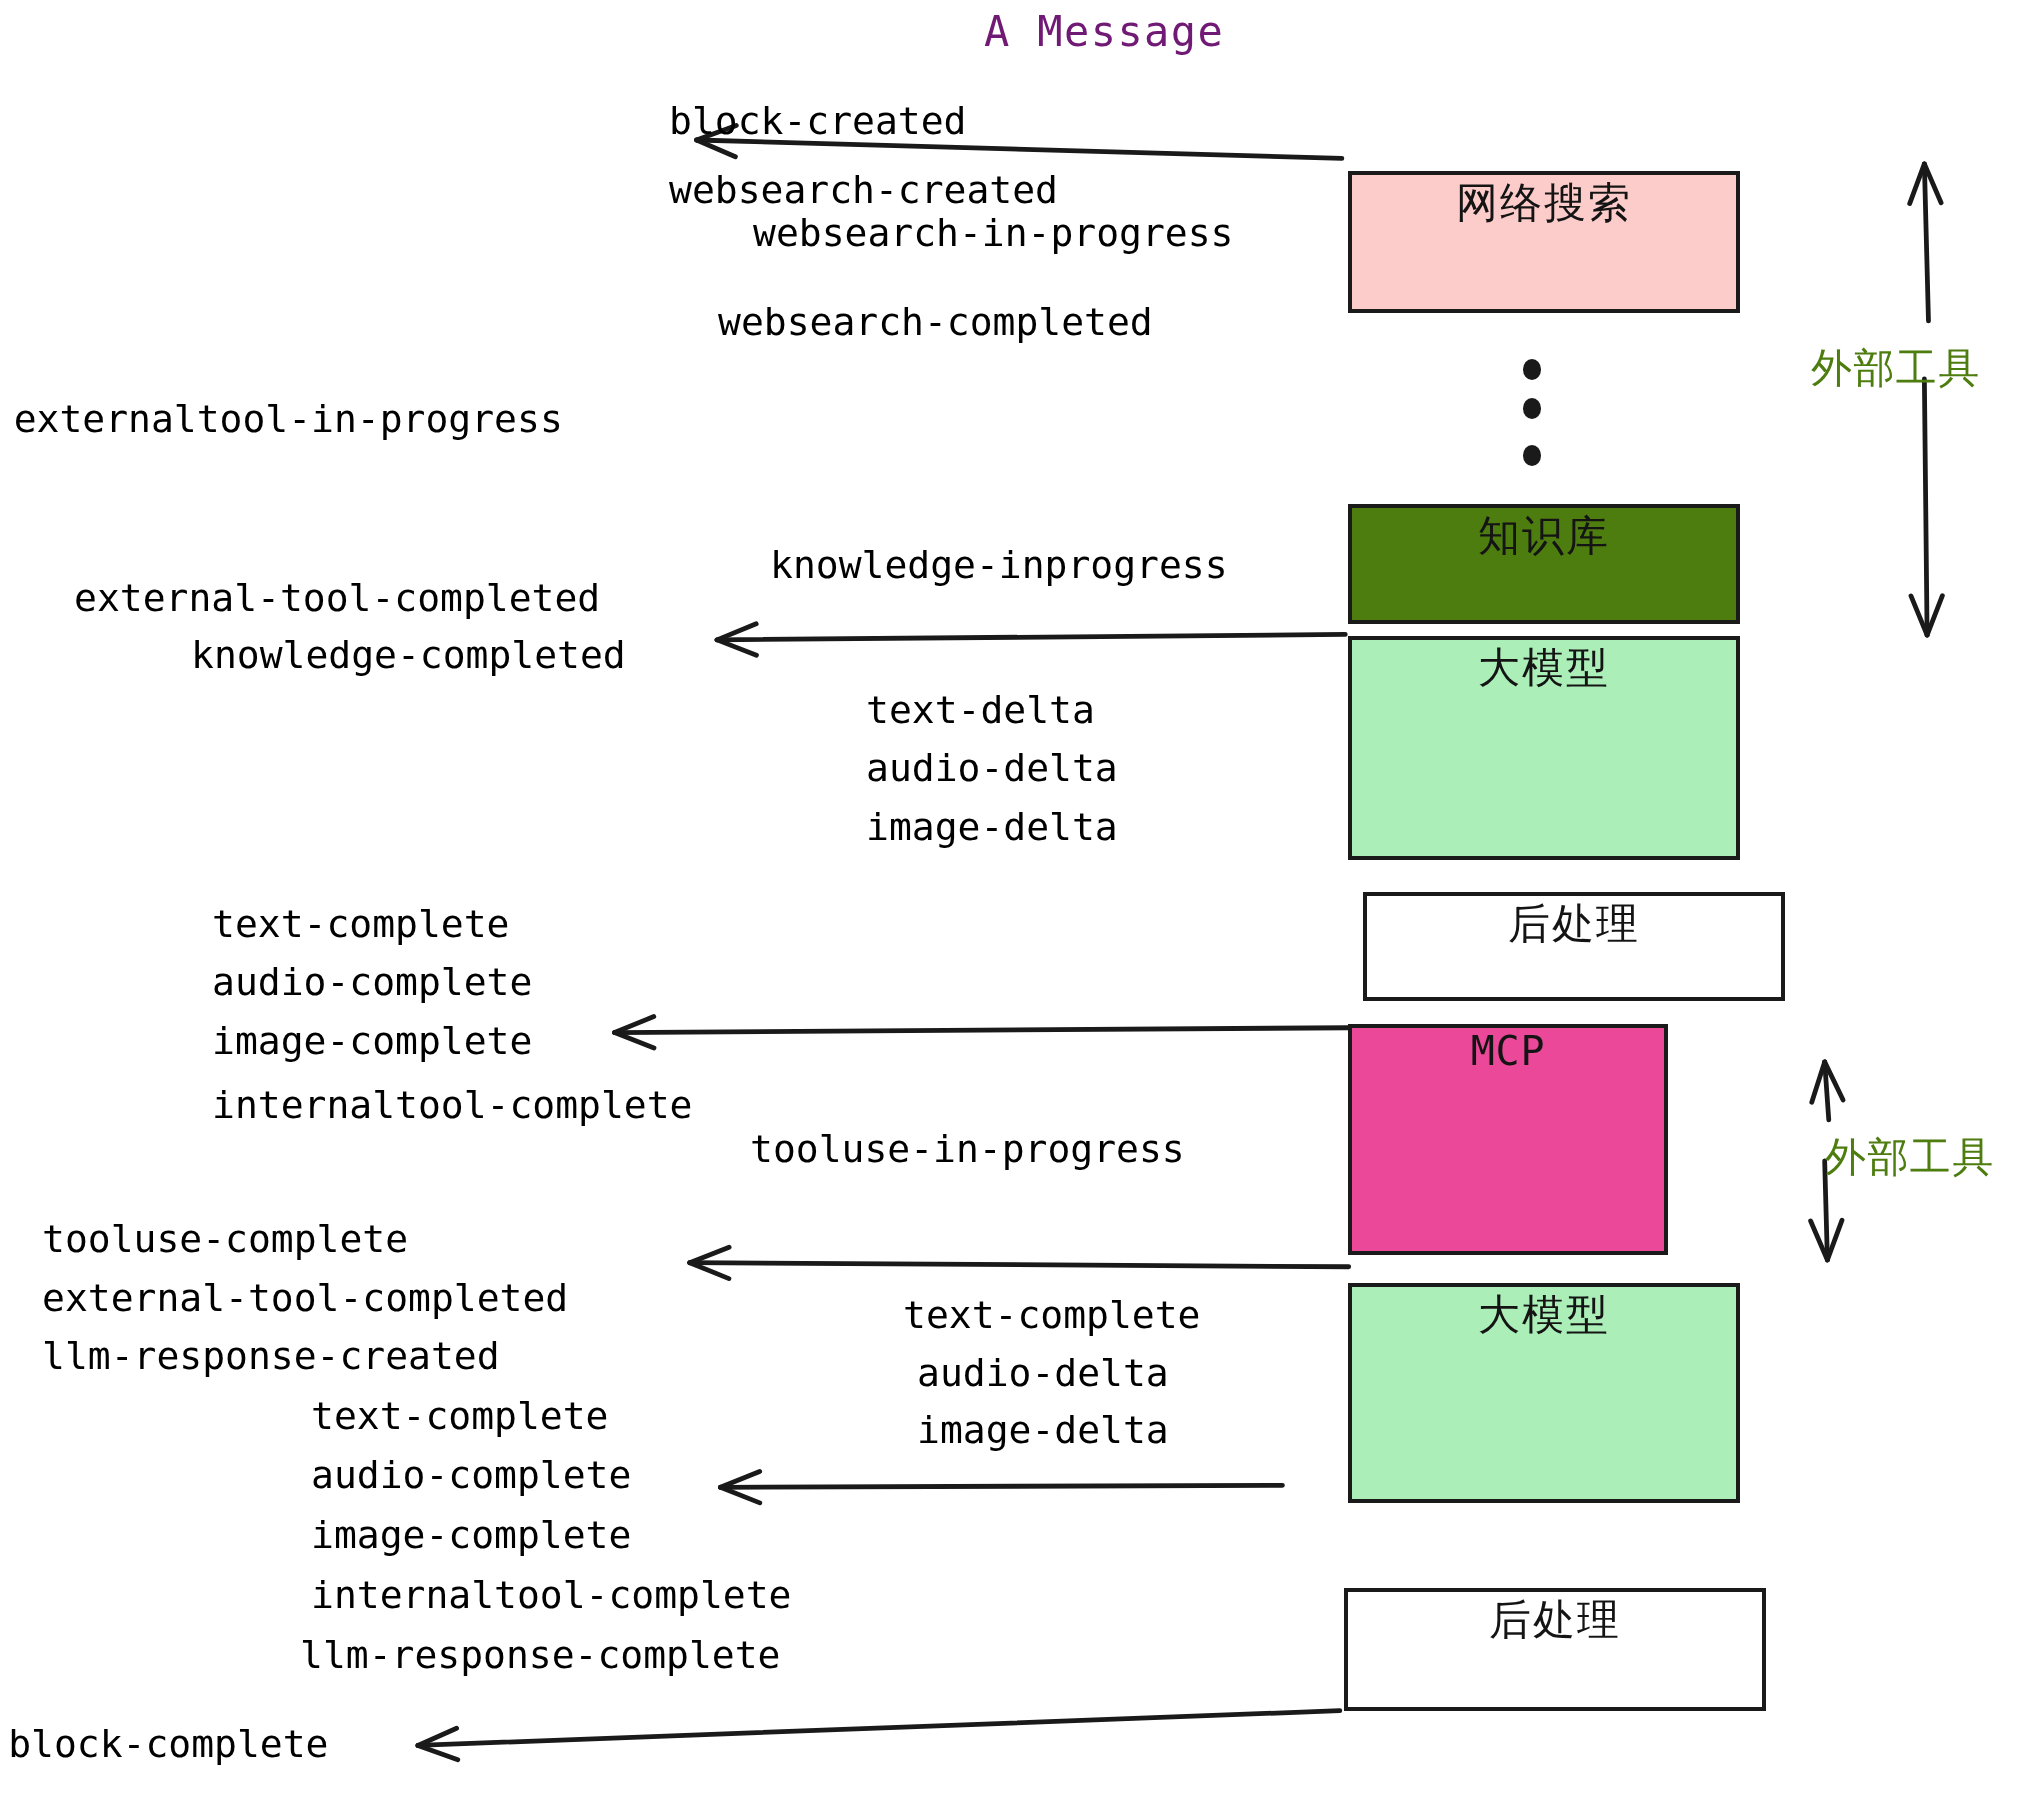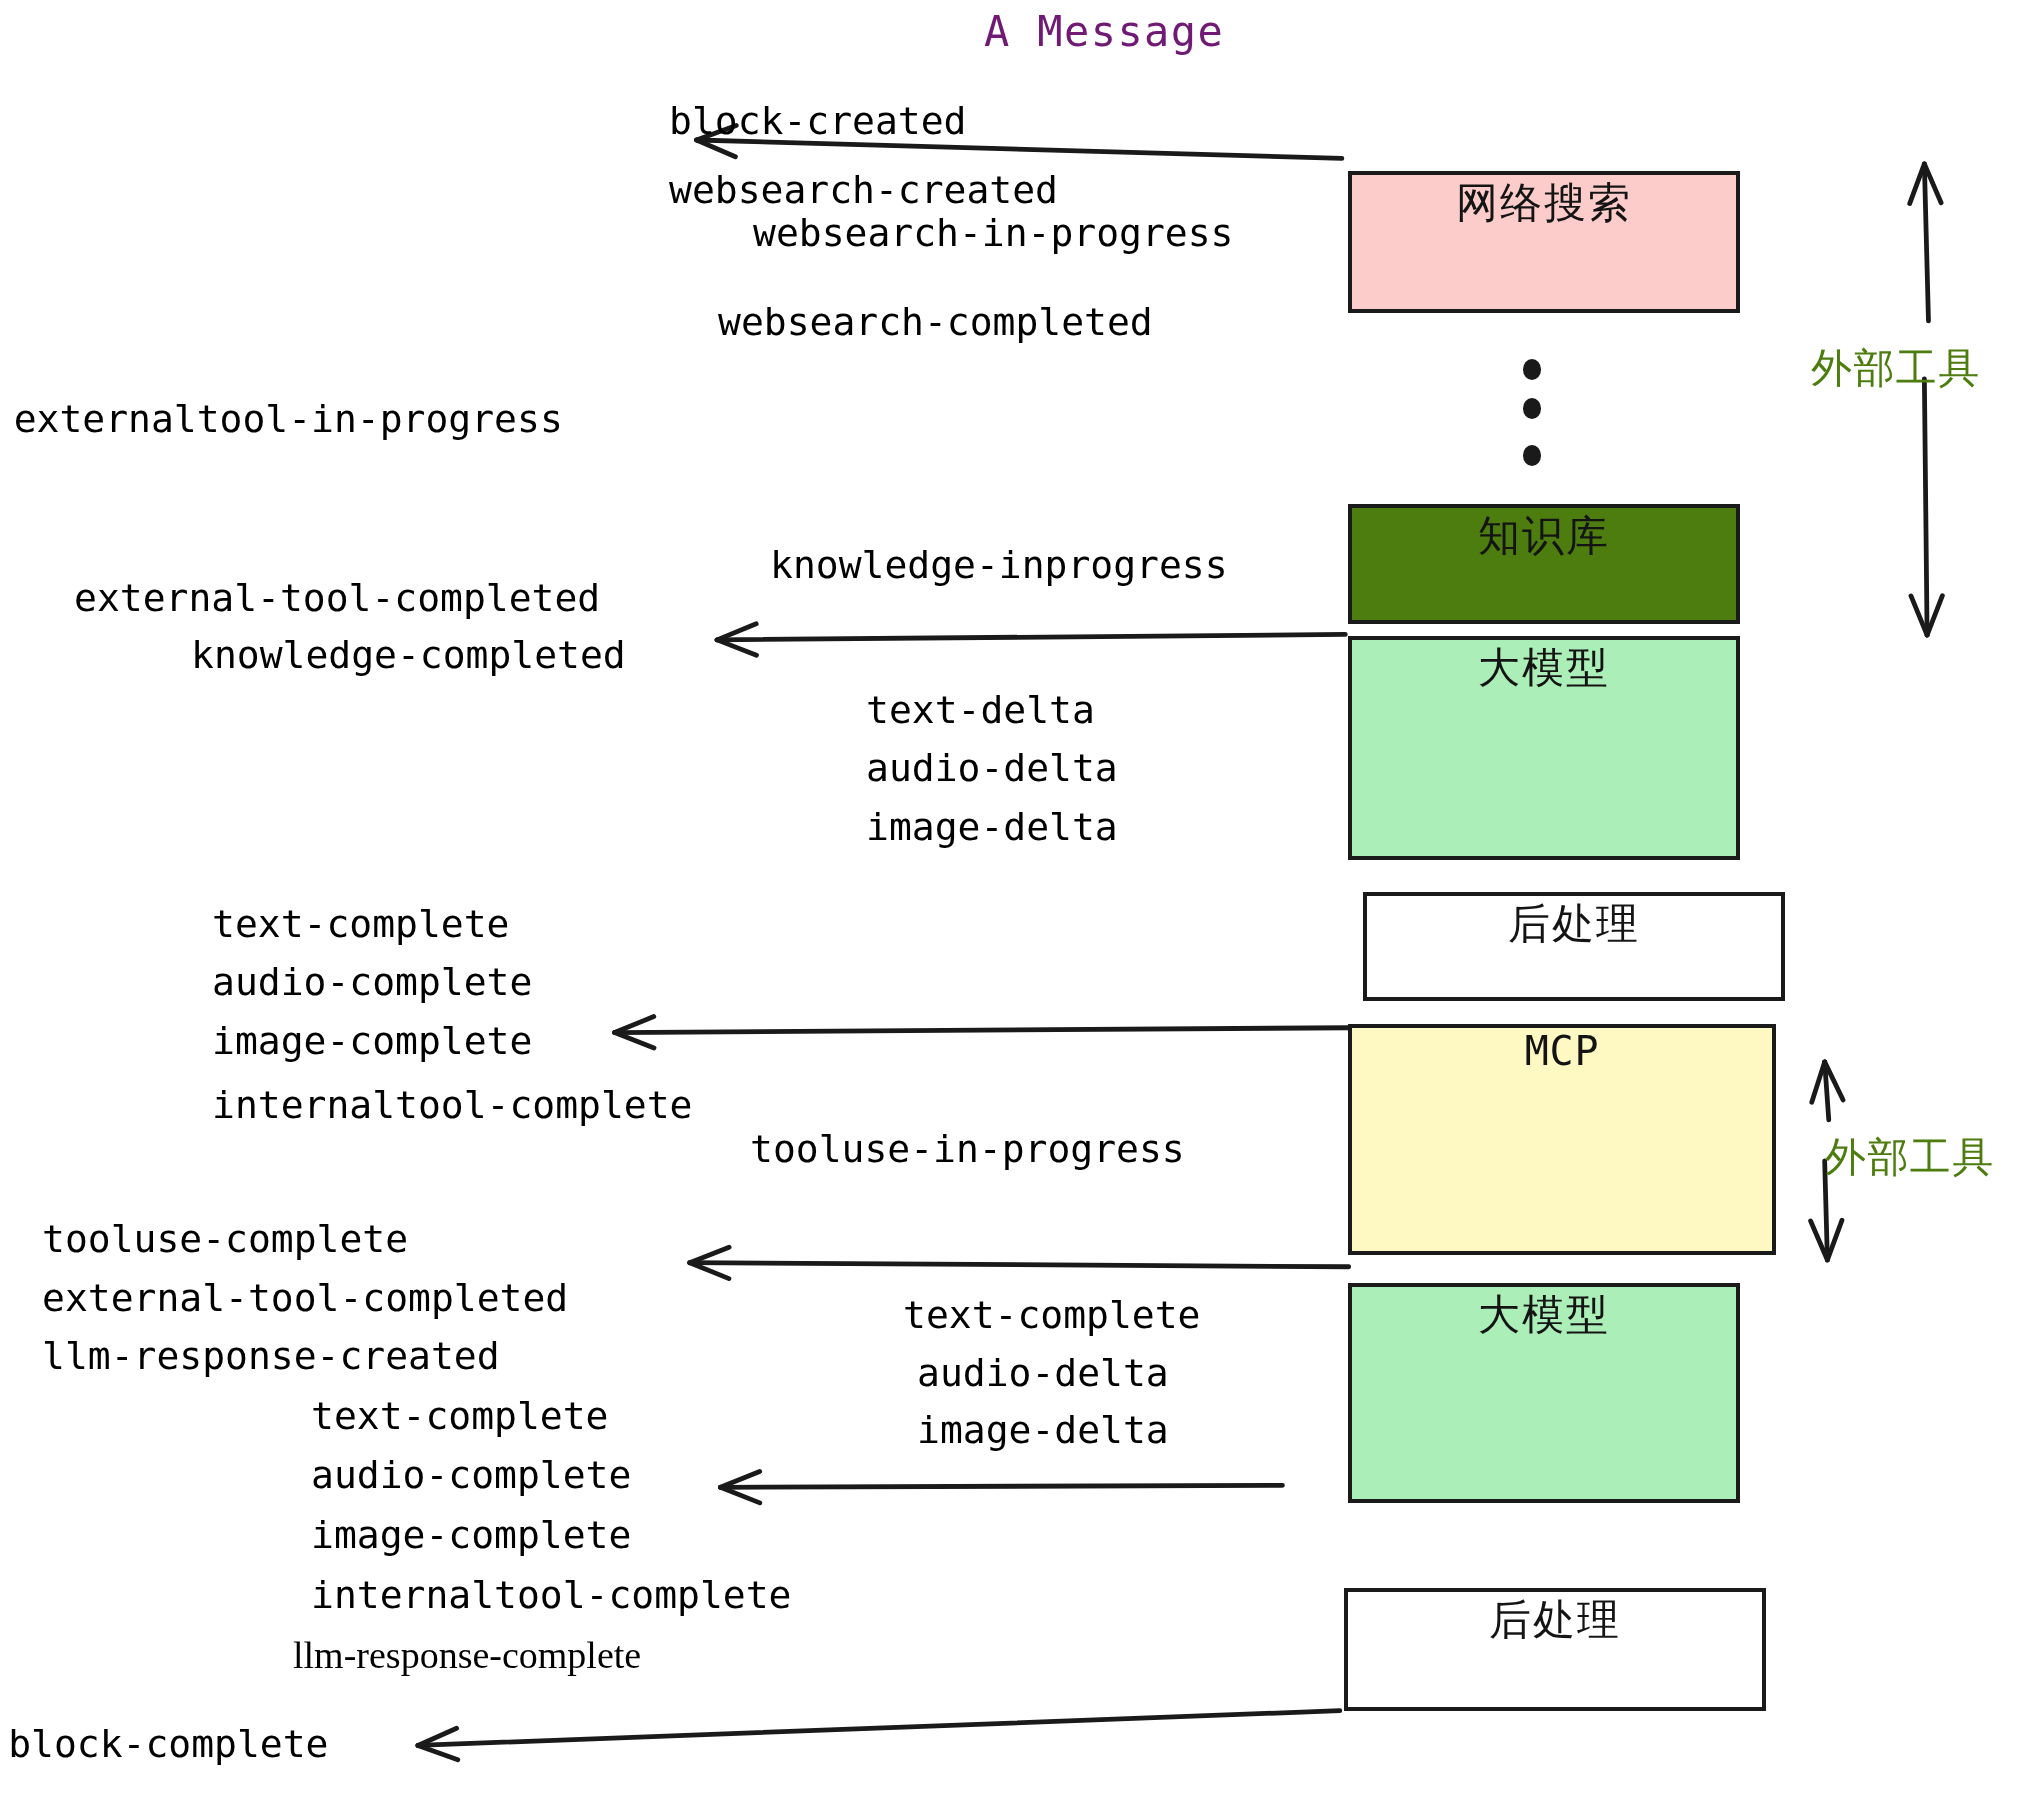--- a/index.html
+++ b/index.html
@@ -142,21 +142,21 @@
       </div>
       <div class="nodebox" style="left: 1348px; top: 504px; width: 392px; height: 120px; background: #4d7c0f;">
         <span>知识库</span>
       </div>
       <div class="nodebox" style="left: 1348px; top: 636px; width: 392px; height: 224px; background: rgb(171, 238, 184);">
         <span>大模型</span>
       </div>
       <div class="nodebox" style="left: 1363px; top: 892px; width: 422px; height: 109px; background: rgb(255, 255, 255);">
         <span>后处理</span>
       </div>
-      <div class="nodebox" style="left: 1348px; top: 1024px; width: 428px; height: 231px; background: #fef9c3;">
+      <div class="nodebox" style="left: 1348px; top: 1024px; width: 320px; height: 231px; background: #ec4899;">
         <span class="latin">MCP</span>
       </div>
       <div class="nodebox" style="left: 1348px; top: 1283px; width: 392px; height: 220px; background: rgb(171, 238, 184);">
         <span>大模型</span>
       </div>
       <div class="nodebox" style="left: 1344px; top: 1588px; width: 422px; height: 123px; background: rgb(255, 255, 255);">
         <span>后处理</span>
       </div>
     </div>
 
@@ -186,21 +186,21 @@
       <div class="evt" style="left: 42px; top: 1220px;">tooluse-complete</div>
       <div class="evt" style="left: 42px; top: 1279px;">external-tool-completed</div>
       <div class="evt" style="left: 42px; top: 1337px;">llm-response-created</div>
       <div class="evt" style="left: 903px; top: 1296px;">text-complete</div>
       <div class="evt" style="left: 917px; top: 1354px;">audio-delta</div>
       <div class="evt" style="left: 917px; top: 1411px;">image-delta</div>
       <div class="evt" style="left: 311px; top: 1397px;">text-complete</div>
       <div class="evt" style="left: 311px; top: 1456px;">audio-complete</div>
       <div class="evt" style="left: 311px; top: 1516px;">image-complete</div>
       <div class="evt" style="left: 311px; top: 1576px;">internaltool-complete</div>
-      <div class="evt" style="left: 293px; top: 1636px; font-family: Liberation Serif, serif;">llm-response-complete</div>
+      <div class="evt" style="left: 300px; top: 1636px;">llm-response-complete</div>
       <div class="evt" style="left: 8.2px; top: 1725px;">block-complete</div>
     </div>
 
   <div id="side-labels-host">
       <div class="sidelabel" style="left: 1811px; top: 341px;">外部工具</div>
       <div class="sidelabel" style="left: 1825px; top: 1130px;">外部工具</div>
     </div>
 
 </div>
 

